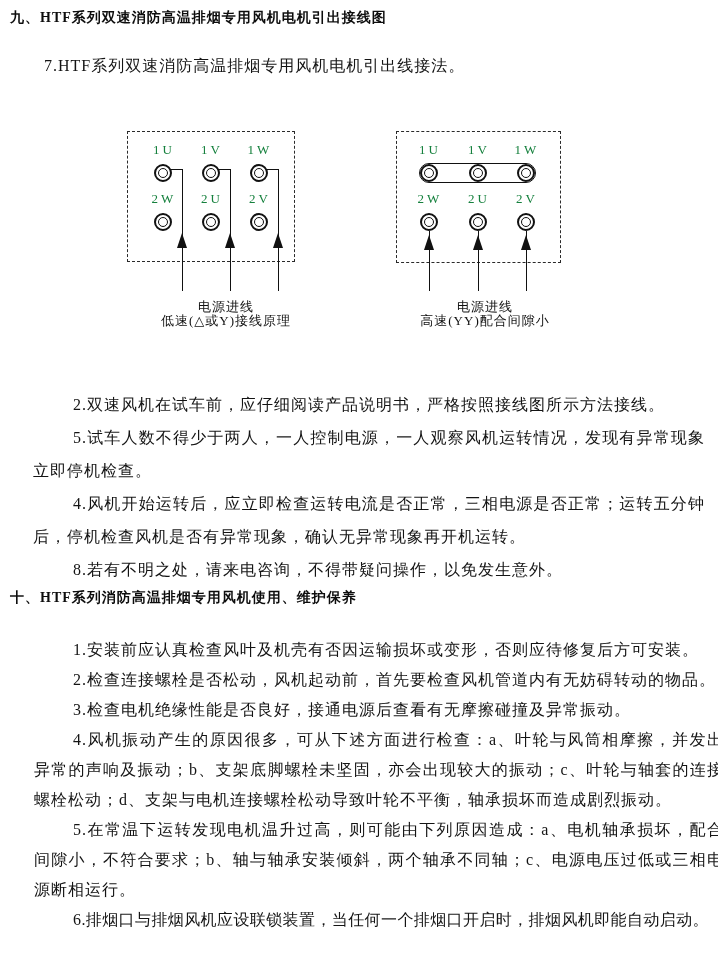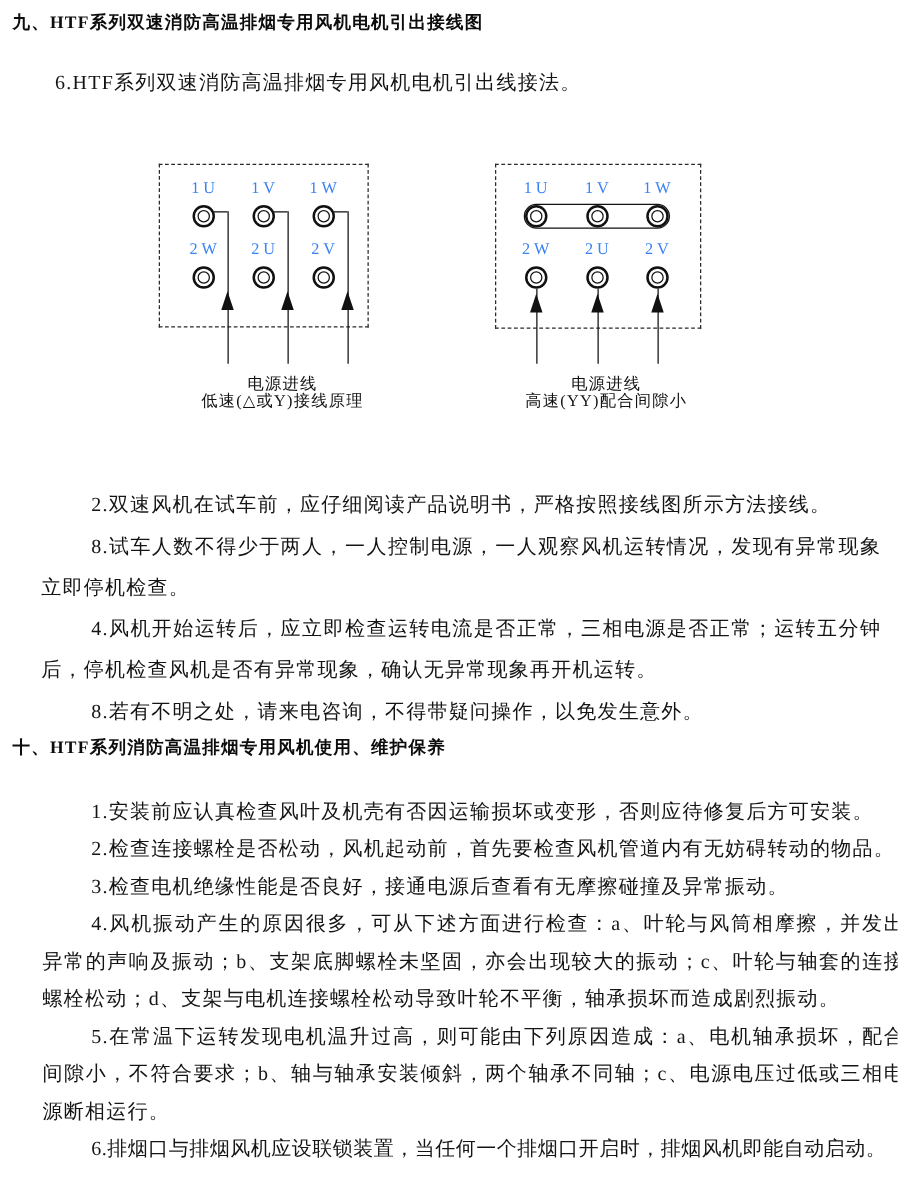--- a/index.html
+++ b/index.html
@@ -25,37 +25,37 @@
   .term{
     position:absolute;width:18px;height:18px;border:2px solid #111;border-radius:50%;
     background:#fff;transform:translate(-50%,-50%);box-sizing:border-box;
   }
   .term::after{
     content:"";position:absolute;left:2px;top:2px;right:2px;bottom:2px;
     border:1.5px solid #111;border-radius:50%;
   }
   .term-label{
     position:absolute;transform:translateX(-50%);font-size:13px;letter-spacing:3px;
-    white-space:nowrap;color:#3b82f6;
+    white-space:nowrap;color:#15803d;
   }
   .vline{position:absolute;width:1px;background:#111;}
   .hline{position:absolute;height:1px;background:#111;}
   .arrowhead{
     position:absolute;width:0;height:0;
     border-left:5px solid transparent;border-right:5px solid transparent;
     border-bottom:15px solid #111;
   }
   .stadium{position:absolute;border:1px solid #111;border-radius:10px;box-sizing:border-box;}
   .fig-caption{position:absolute;font-size:13px;letter-spacing:1px;text-align:center;white-space:nowrap;color:#111;}
 </style>
 </head>
 <body>
 
 <h1 style="left:10px;top:9px;">九、HTF系列双速消防高温排烟专用风机电机引出接线图</h1>
-<div class="intro">6.HTF系列双速消防高温排烟专用风机电机引出线接法。</div>
+<div class="intro">7.HTF系列双速消防高温排烟专用风机电机引出线接法。</div>
 
 <div>
   <div class="fig-box" style="left:127px;top:131px;width:166px;height:129px;"></div>
 
   <div class="hline" style="left:171px;top:169px;width:11px;"></div>
   <div class="vline" style="left:182px;top:169px;height:122px;"></div>
   <div class="hline" style="left:219px;top:169px;width:11px;"></div>
   <div class="vline" style="left:230px;top:169px;height:122px;"></div>
   <div class="hline" style="left:267px;top:169px;width:11px;"></div>
   <div class="vline" style="left:278px;top:169px;height:122px;"></div>
@@ -108,21 +108,21 @@
   <div class="term" style="left:429px;top:222px;"></div>
   <div class="term" style="left:478px;top:222px;"></div>
   <div class="term" style="left:526px;top:222px;"></div>
 
   <div class="fig-caption" style="left:396px;top:298px;width:178px;">电源进线</div>
   <div class="fig-caption" style="left:396px;top:312px;width:178px;">高速(YY)配合间隙小</div>
 </div>
 
 <div class="s9-block">
   <p class="para">2.双速风机在试车前，应仔细阅读产品说明书，严格按照接线图所示方法接线。</p>
-  <p class="para">8.试车人数不得少于两人，一人控制电源，一人观察风机运转情况，发现有异常现象立即停机检查。</p>
+  <p class="para">5.试车人数不得少于两人，一人控制电源，一人观察风机运转情况，发现有异常现象立即停机检查。</p>
   <p class="para">4.风机开始运转后，应立即检查运转电流是否正常，三相电源是否正常；运转五分钟后，停机检查风机是否有异常现象，确认无异常现象再开机运转。</p>
   <p class="para">8.若有不明之处，请来电咨询，不得带疑问操作，以免发生意外。</p>
 </div>
 
 <h1 style="left:10px;top:589px;">十、HTF系列消防高温排烟专用风机使用、维护保养</h1>
 <div class="s10-block">
   <p class="para">1.安装前应认真检查风叶及机壳有否因运输损坏或变形，否则应待修复后方可安装。</p>
   <p class="para">2.检查连接螺栓是否松动，风机起动前，首先要检查风机管道内有无妨碍转动的物品。</p>
   <p class="para">3.检查电机绝缘性能是否良好，接通电源后查看有无摩擦碰撞及异常振动。</p>
   <p class="para">4.风机振动产生的原因很多，可从下述方面进行检查：a、叶轮与风筒相摩擦，并发出异常的声响及振动；b、支架底脚螺栓未坚固，亦会出现较大的振动；c、叶轮与轴套的连接螺栓松动；d、支架与电机连接螺栓松动导致叶轮不平衡，轴承损坏而造成剧烈振动。</p>

